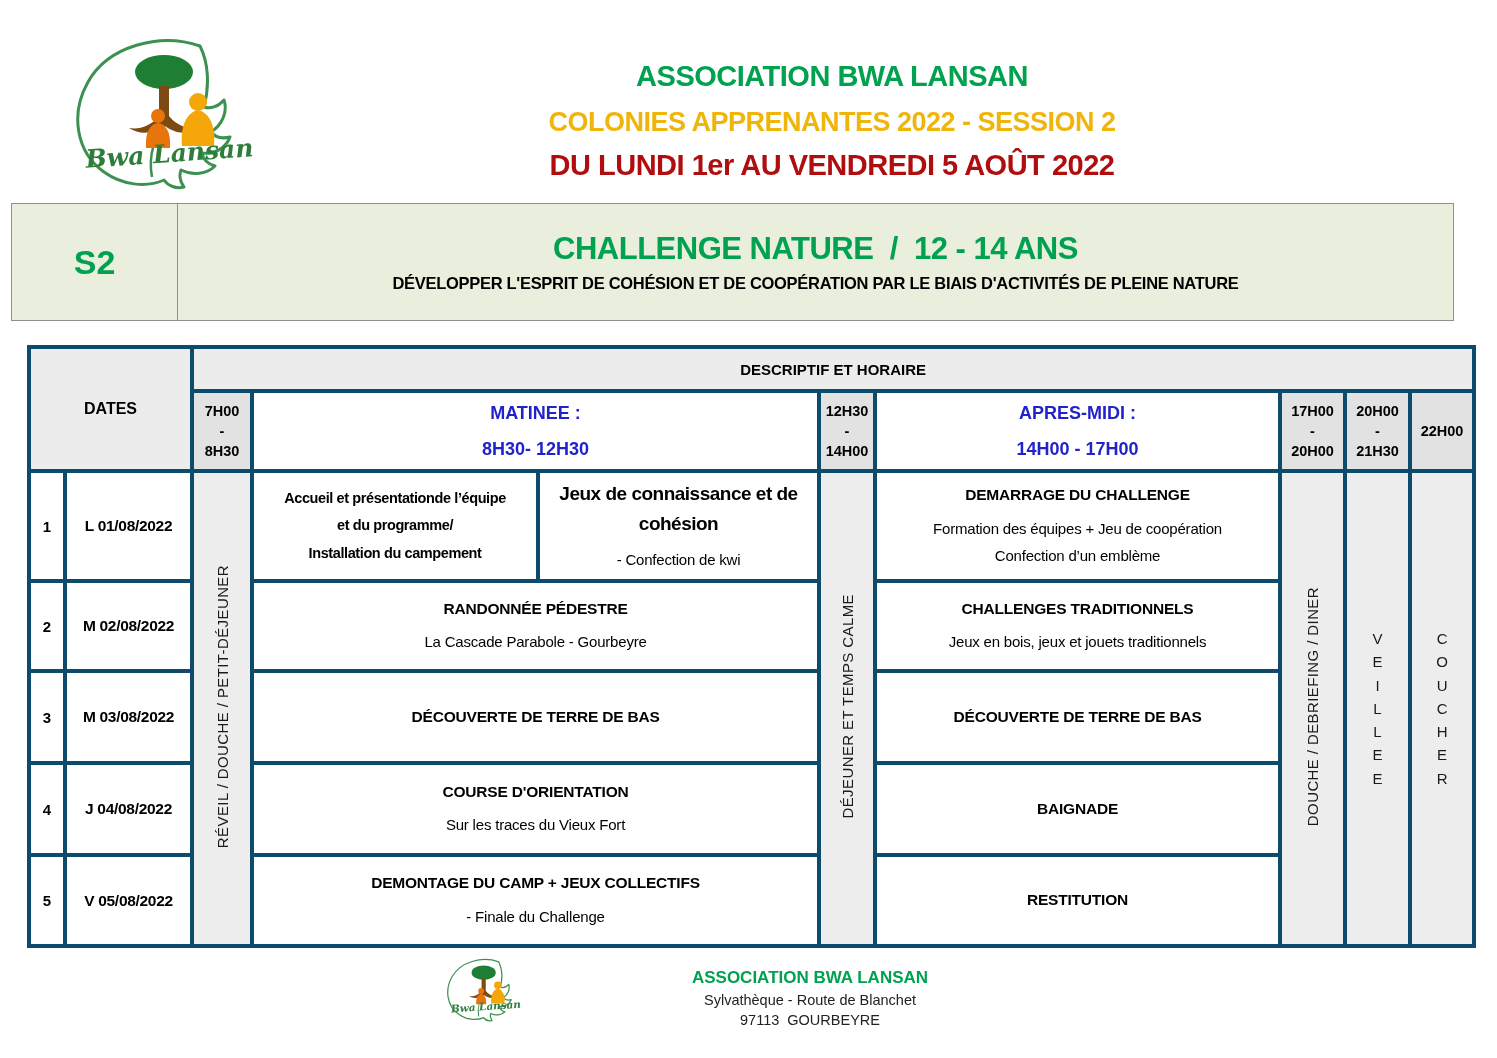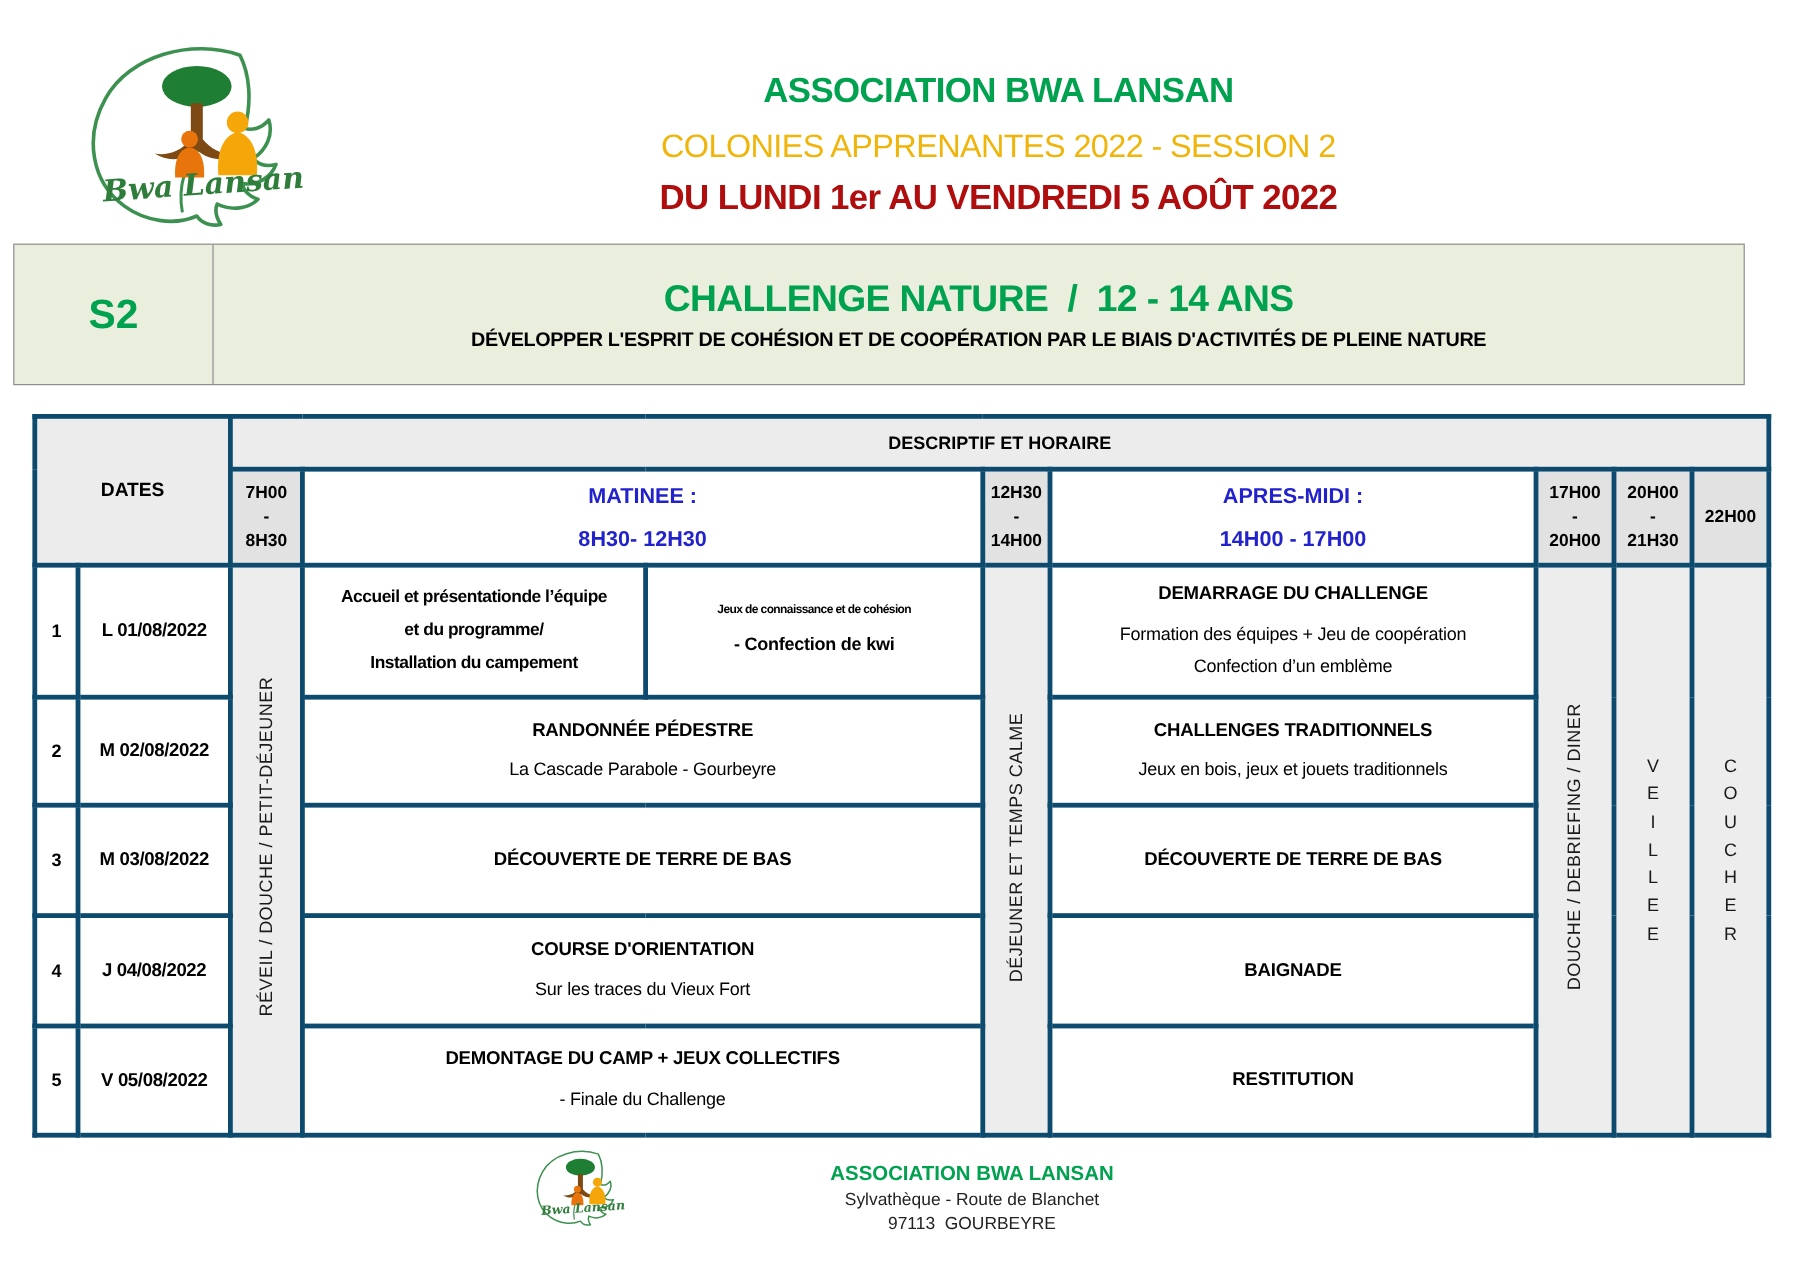--- a/index.html
+++ b/index.html
@@ -5,21 +5,21 @@
   html,body{margin:0;padding:0;background:#fff;}
   .page{
     position:relative;width:1497px;height:1054px;background:#fff;
     font-family:"Liberation Sans",sans-serif;color:#000;overflow:hidden;
   }
 
   
   .logo-main{position:absolute;left:52px;top:36px;width:240px;height:165px;}
   .titles{position:absolute;left:170px;top:60px;width:1324px;text-align:center;}
   .t1{font-size:29px;font-weight:bold;color:var(--green);letter-spacing:-0.5px;}
-  .t2{font-size:27px;font-weight:normal;color:var(--gold);letter-spacing:-0.5px;margin-top:14px;}
+  .t2{font-size:27px;font-weight:bold;color:var(--gold);letter-spacing:-0.5px;margin-top:14px;}
   .t3{font-size:29px;font-weight:bold;color:var(--red);letter-spacing:-0.5px;margin-top:11px;}
 
   
   .banner{position:absolute;left:11px;top:203px;width:1443px;height:118px;
     background:var(--banner-bg);border:1px solid #8f8f8f;display:flex;box-sizing:border-box;}
   .banner-s2{width:165px;border-right:1px solid #8f8f8f;display:flex;align-items:center;
     justify-content:center;font-size:34px;font-weight:bold;color:var(--green);flex:none;}
   .banner-main{flex:1;display:flex;flex-direction:column;align-items:center;justify-content:center;}
   .banner-title{font-size:31px;font-weight:bold;color:var(--green);letter-spacing:-0.5px;white-space:pre;}
   .banner-subtitle{font-size:16.5px;font-weight:bold;margin-top:7px;letter-spacing:-0.3px;}
@@ -38,23 +38,23 @@
 
   .num{font-weight:bold;font-size:15px;}
   .date{font-weight:bold;font-size:15.5px;letter-spacing:-0.3px;}
   .graycol{background:var(--gray-col);}
   .vtext{writing-mode:vertical-rl;transform:rotate(180deg);font-size:15px;color:#1a1a1a;
     letter-spacing:0.4px;white-space:nowrap;display:inline-block;}
   .stack{white-space:pre-line;font-size:15px;line-height:1.55;color:#1a1a1a;}
 
   .cell{background:#fff;}
   .ctitle{font-weight:bold;font-size:15.5px;line-height:1.6;letter-spacing:-0.2px;}
-  .ctitle.tight{font-size:10px;letter-spacing:-0.5px;}
+  .ctitle.tight{font-size:19px;letter-spacing:-0.5px;}
   .csub{font-size:15px;line-height:1.8;white-space:pre-line;margin-top:7px;letter-spacing:-0.2px;}
-  .csub.b{font-weight:bold;}
+  .csub.b{font-weight:normal;}
   .csub:empty{display:none;margin:0;}
   .cmulti{font-weight:bold;font-size:14.5px;line-height:1.9;white-space:pre-line;letter-spacing:-0.4px;}
 
   
   .footer-logo{position:absolute;left:437px;top:946px;width:100px;height:92px;}
   .footer-text{position:absolute;left:170px;top:968px;width:1280px;text-align:center;}
   .f1{font-size:17px;font-weight:bold;color:var(--green);}
   .f2{font-size:14.5px;color:#222;margin-top:4px;white-space:pre;}
 </style>
 </head>

